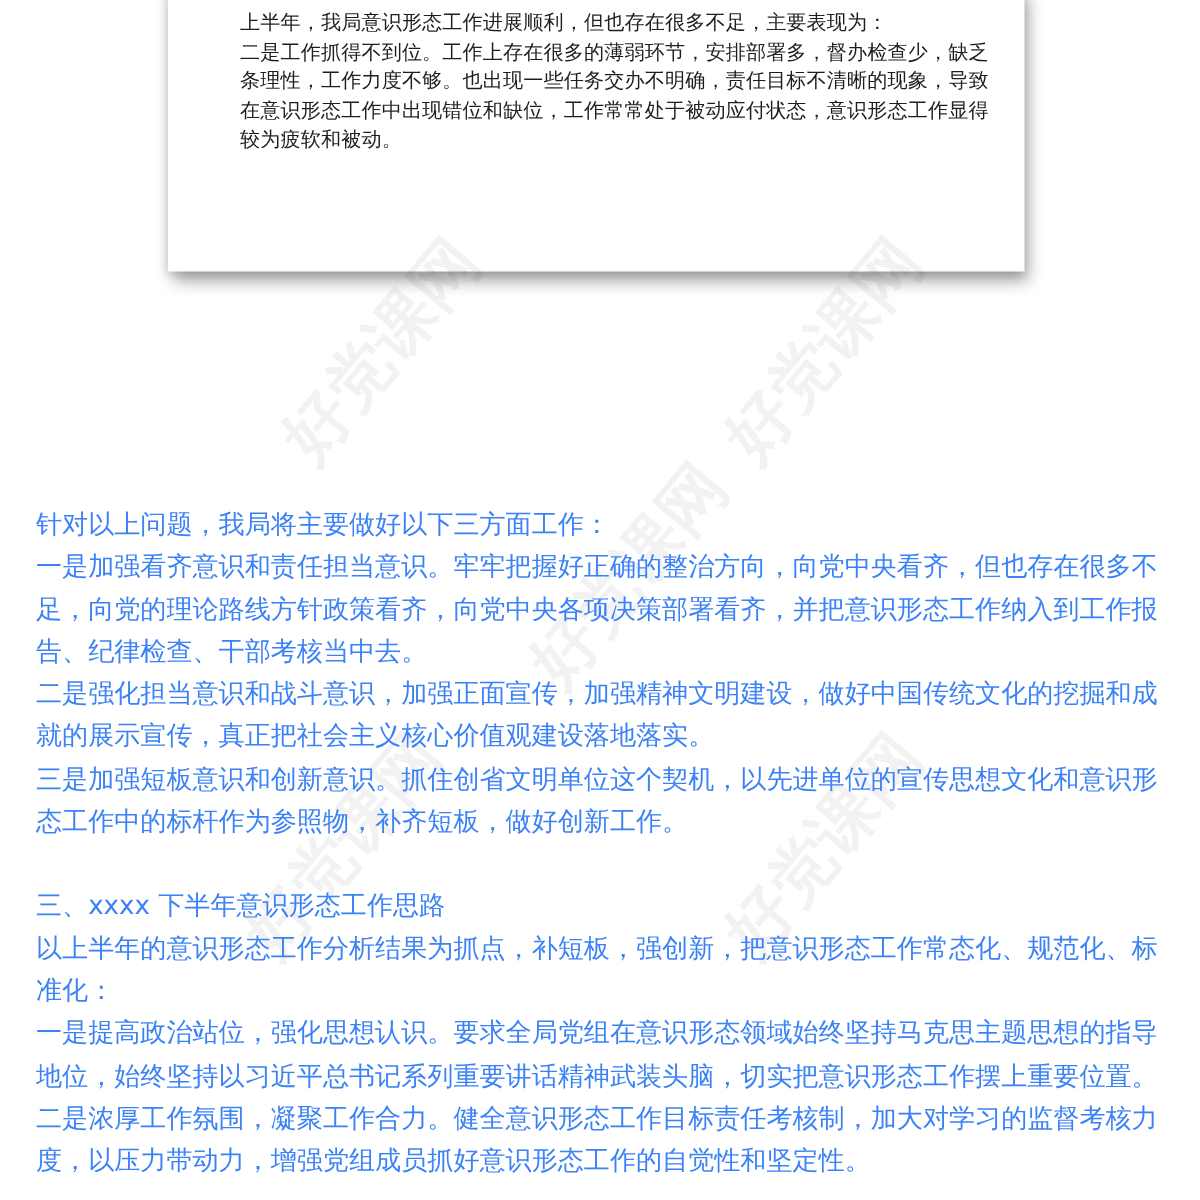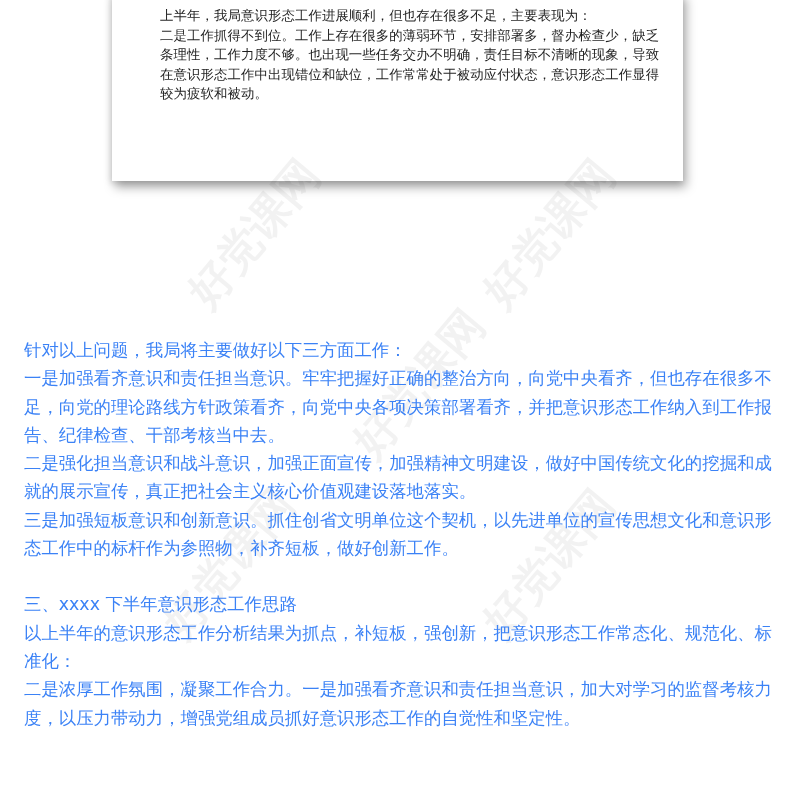--- a/index.html
+++ b/index.html
@@ -74,16 +74,17 @@
   <div class="watermark" style="left:470px; top:600px;">好党课网</div>
 
   <div class="body-text">
     <p>针对以上问题，我局将主要做好以下三方面工作：</p>
     <p>一是加强看齐意识和责任担当意识。牢牢把握好正确的整治方向，向党中央看齐，但也存在很多不足，向党的理论路线方针政策看齐，向党中央各项决策部署看齐，并把意识形态工作纳入到工作报告、纪律检查、干部考核当中去。</p>
     <p>二是强化担当意识和战斗意识，加强正面宣传，加强精神文明建设，做好中国传统文化的挖掘和成就的展示宣传，真正把社会主义核心价值观建设落地落实。</p>
     <p>三是加强短板意识和创新意识。抓住创省文明单位这个契机，以先进单位的宣传思想文化和意识形态工作中的标杆作为参照物，补齐短板，做好创新工作。</p>
     <div class="gap"></div>
     <p>三、xxxx 下半年意识形态工作思路</p>
     <p>以上半年的意识形态工作分析结果为抓点，补短板，强创新，把意识形态工作常态化、规范化、标准化：</p>
-    <p>二是浓厚工作氛围，凝聚工作合力。一是加强看齐意识和责任担当意识，加大对学习的监督考核力度，以压力带动力，增强党组成员抓好意识形态工作的自觉性和坚定性。</p>
+    <p>一是提高政治站位，强化思想认识。要求全局党组在意识形态领域始终坚持马克思主题思想的指导地位，始终坚持以习近平总书记系列重要讲话精神武装头脑，切实把意识形态工作摆上重要位置。</p>
+    <p>二是浓厚工作氛围，凝聚工作合力。健全意识形态工作目标责任考核制，加大对学习的监督考核力度，以压力带动力，增强党组成员抓好意识形态工作的自觉性和坚定性。</p>
   </div>
 
 </div>
 
 </body></html>

